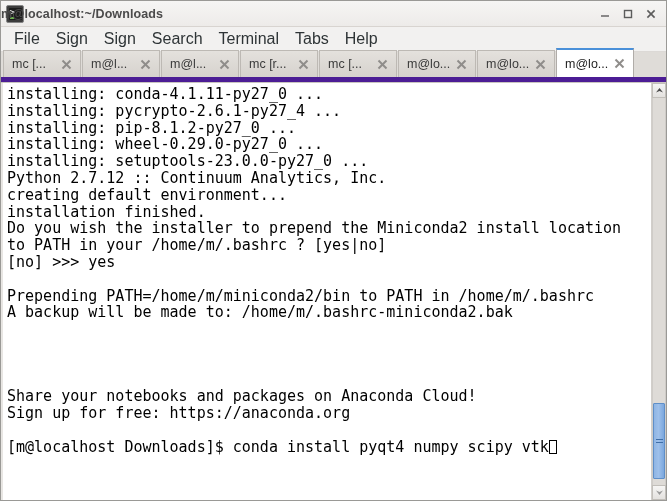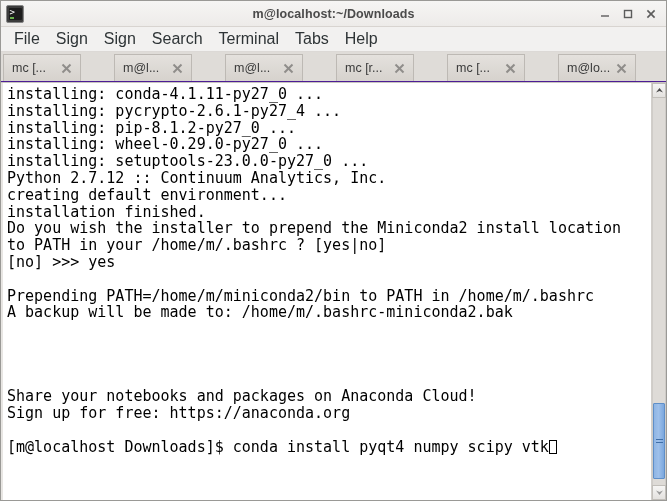--- a/index.html
+++ b/index.html
@@ -73,21 +73,20 @@
     left: 1px;
     bottom: 1px;
     width: 4px;
     height: 2px;
     background: #6ab04c;
   }
   .title-text {
     position: absolute;
     left: 0;
     right: 0;
-    text-align: center;
     font-size: 12.5px;
     font-weight: bold;
     color: #4b4b4b;
     pointer-events: none;
     letter-spacing: 0.1px;
   }
   .win-controls {
     margin-left: auto;
     display: flex;
     align-items: center;
@@ -125,22 +124,21 @@
 
   
   .tabbar {
     height: 30px;
     min-height: 30px;
     background: #dfdcd8;
     display: flex;
     align-items: flex-end;
     box-sizing: border-box;
     padding-left: 2px;
-    border-bottom: 1px solid #4c1d95;
-    gap: 32px;
+    border-bottom: 5px solid #4c1d95;
   }
   .tab {
     height: 27px;
     box-sizing: border-box;
     display: flex;
     align-items: center;
     gap: 4px;
     padding: 0 6px 0 8px;
     background: linear-gradient(to bottom, #e4e1dd 0%, #d6d2cd 100%);
     border: 1px solid #bdb9b4;

